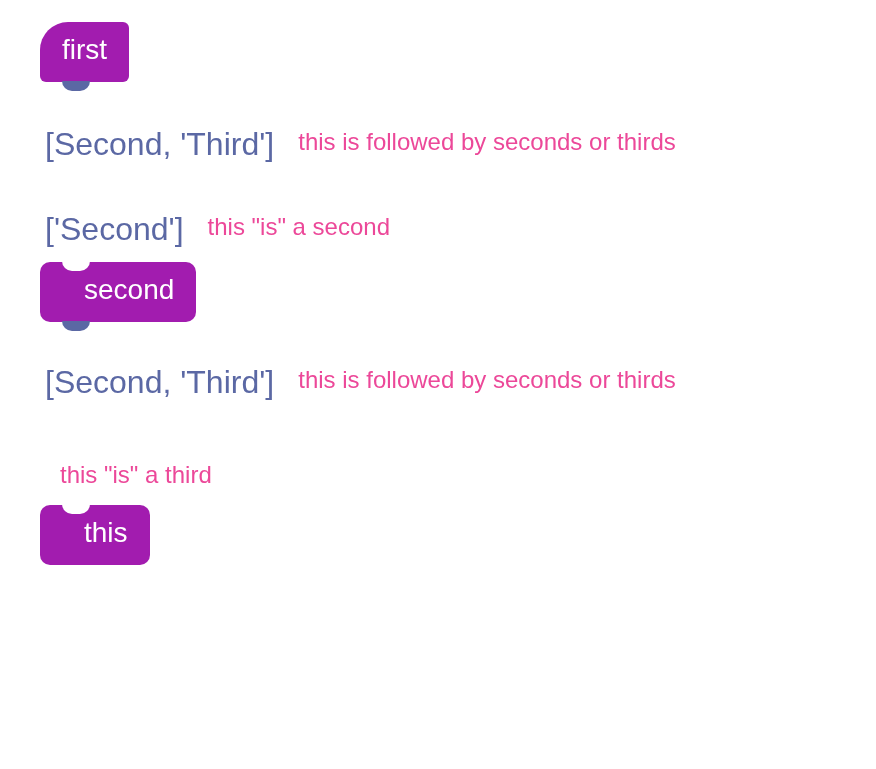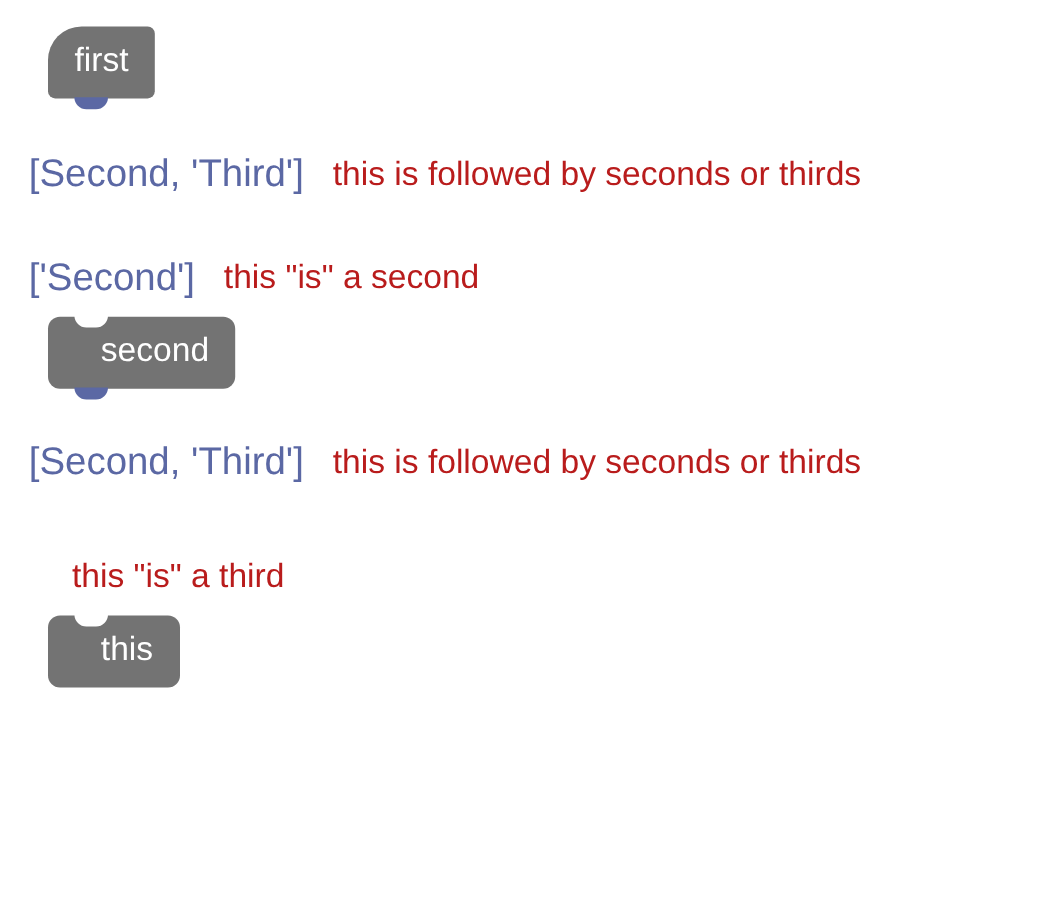--- a/index.html
+++ b/index.html
@@ -21,21 +21,21 @@
 
   
   .block {
     position: relative;
     display: inline-block;
     color: #fff;
     font-size: 28px;
     line-height: 1;
     padding: 14px 22px 18px 22px;
     border-radius: 14px;
-    background: #737373;
+    background: #a21caf;
   }
   .block.hat {
     border-top-left-radius: 28px;
     border-top-right-radius: 6px;
     border-bottom-left-radius: 6px;
     border-bottom-right-radius: 6px;
   }
   .block.stack-top {
     border-radius: 10px;
     padding-left: 44px;
@@ -69,32 +69,33 @@
     display: flex;
     align-items: flex-start;
     gap: 24px;
     margin-top: 10px;
   }
 
   .categories {
     color: #5B68A4;
     font-size: 32px;
     white-space: nowrap;
+    margin-left: 21px;
   }
   .desc {
-    color: #b91c1c;
-    font-size: 28px;
+    color: #ec4899;
+    font-size: 24px;
     max-width: 560px;
     line-height: 1.35;
   }
 
   
   .group1 { margin-top: 22px; }
   .group2 { margin-top: 44px; }
-  .group3 { margin-top: 12px; align-items: flex-end; }
+  .group3 { margin-top: 12px; }
   .group4 { margin-top: 12px; }
   .group5 { margin-top: 58px; }
   .group6 { margin-top: 14px; }
 
   .indent { margin-left: 16px; display: inline-block; }
 
   .desc-offset-a { margin-left: 0; }
 </style>
 </head>
 <body>

